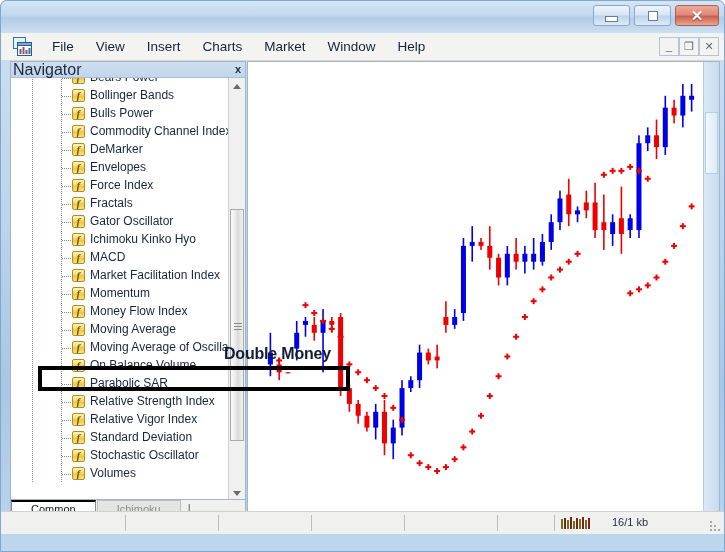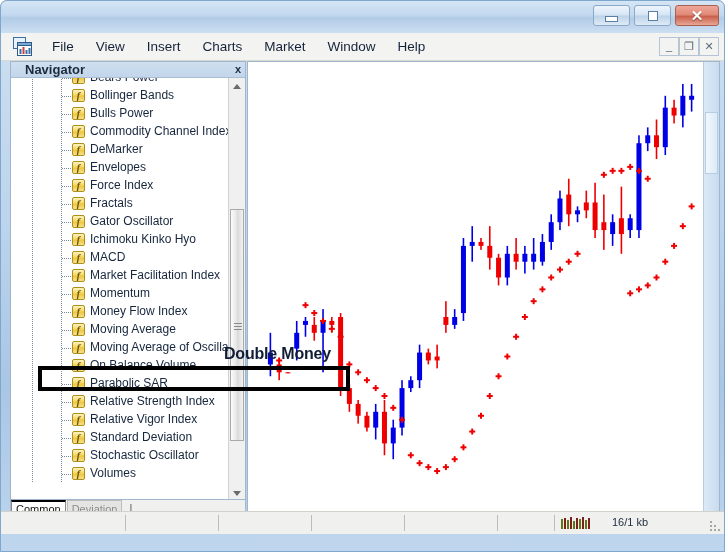--- a/index.html
+++ b/index.html
@@ -33,21 +33,21 @@
   #mdi-controls{position:absolute;right:5px;top:4px;display:flex;}
   .mdibtn{width:20px;height:19px;box-sizing:border-box;border:1px solid #b6c5d4;background:#f3f3f1;
     display:flex;align-items:center;justify-content:center;color:#5c6b7c;font-size:11px;line-height:1;}
 
   
   #navigator{position:absolute;left:10px;top:61px;width:236px;height:457px;background:#fff;
     border:1px solid #9fb6cc;box-sizing:border-box;}
   #nav-title{position:relative;height:15px;
     background:linear-gradient(to bottom,#cfdff0 0%,#c2d5ea 100%);
     border-bottom:1px solid #a9bed3;display:flex;align-items:center;}
-  #nav-title-text{font-size:13px;color:#1c2a3c;margin-left:14px;font-weight:bold;}
+  #nav-title-text{font-size:16px;color:#1c2a3c;margin-left:2px;}
   #nav-close{position:absolute;right:4px;top:1px;font-size:11px;font-weight:bold;color:#1c2a3c;line-height:13px;}
 
   #nav-body{position:absolute;left:0;top:16px;width:234px;height:424px;overflow:hidden;background:#fff;}
   #tree{position:absolute;left:0;top:-9px;width:216px;}
   .trow{position:relative;height:18px;display:flex;align-items:center;}
   .tree-rail-a{position:absolute;left:21px;top:0;width:1px;height:18px;
     background:repeating-linear-gradient(to bottom,#7b8a99 0 1px,transparent 1px 2px);}
   .tree-rail-b{position:absolute;left:50px;top:0;width:1px;height:18px;
     background:repeating-linear-gradient(to bottom,#7b8a99 0 1px,transparent 1px 2px);}
   .tree-elbow{position:absolute;left:51px;top:9px;width:9px;height:1px;
@@ -70,21 +70,21 @@
   .sb-arrow .caret{width:0;height:0;border-left:4px solid transparent;border-right:4px solid transparent;}
   .caret-up{border-bottom:5px solid #6a6a6a;}
   .caret-dn{border-top:5px solid #6a6a6a;}
   #sb-thumb{position:absolute;left:1px;top:131px;width:14px;height:232px;box-sizing:border-box;
     border:1px solid #a9a9a9;background:linear-gradient(to right,#fcfcfc,#e6e6e6 45%,#dadada 55%,#f2f2f2);}
   .grip{position:absolute;left:3px;width:8px;height:1px;background:#8a8a8a;}
 
   
   #nav-tabs{position:absolute;left:0;bottom:0;width:234px;height:17px;background:#f0f0ee;
     border-top:1px solid #9fb6cc;display:flex;align-items:flex-start;}
-  .ntab{height:16px;box-sizing:border-box;font-size:11px;display:flex;align-items:center;padding:0 4px;}
+  .ntab{height:16px;box-sizing:border-box;font-size:11px;display:flex;align-items:center;padding:0 19px;}
   .ntab.active{background:#fff;border:1px solid #8a8a8a;border-top:2px solid #000;border-bottom:none;color:#111;font-weight:normal;}
   .ntab.inactive{background:#e4e4e2;border:1px solid #bdbdbd;border-bottom:none;color:#8c8c8c;margin-left:1px;}
   #tab-caret{font-size:11px;color:#555;margin-left:7px;line-height:16px;}
 
   
   #chart-window{position:absolute;left:247px;top:61px;width:473px;height:457px;background:#fff;
     border:1px solid #9fb6cc;box-sizing:border-box;overflow:hidden;}
   #chart-canvas{position:absolute;left:0;top:0;width:455px;height:455px;}
   #chart-scroll{position:absolute;right:0;top:0;width:16px;height:455px;
     background:linear-gradient(to right,#dce9f6,#c8dcef);border-left:1px solid #b7cde2;box-sizing:border-box;}
@@ -672,21 +672,21 @@
         <span class="grip" style="top:116px"></span>
         <span class="grip" style="top:119px"></span>
       </div>
       <div class="sb-arrow" style="bottom:0">
         <span class="caret caret-dn"></span>
       </div>
     </div>
 
     <div id="nav-tabs">
       <div class="ntab active">Common</div>
-      <div class="ntab inactive">Deviation</div>
+      <div class="ntab inactive">Ichimoku</div>
       <span id="tab-caret">|</span>
     </div>
   </div>
 
   <div id="obv-highlight"></div>
 
   <div id="double-click-label">Double Money</div>
 
   <div id="status-bar">
     <span class="sdiv" style="left:124px"></span>

